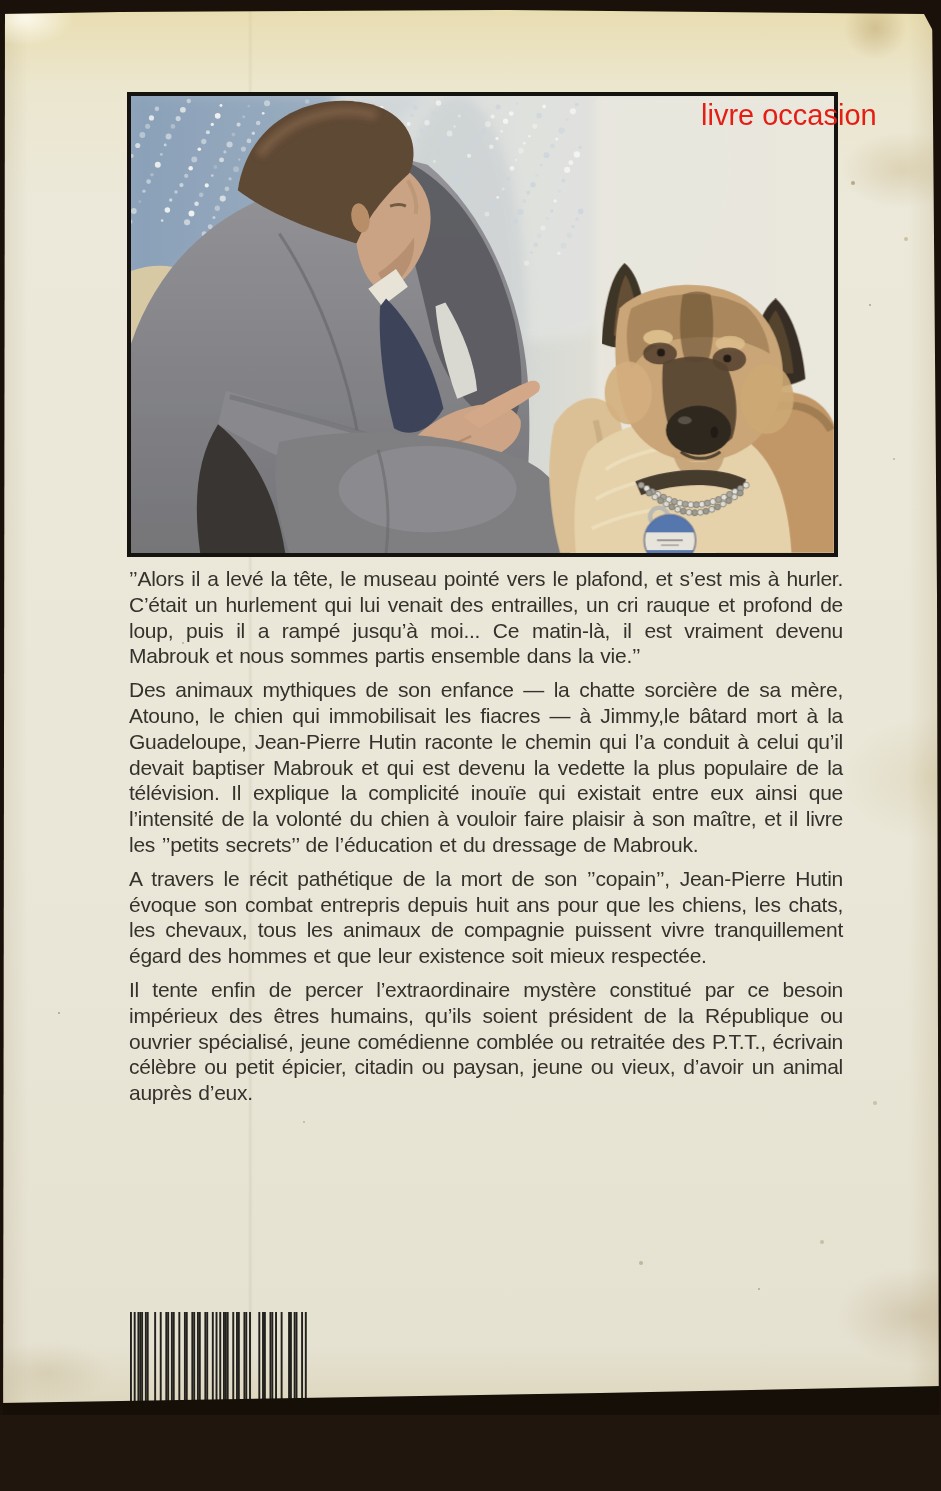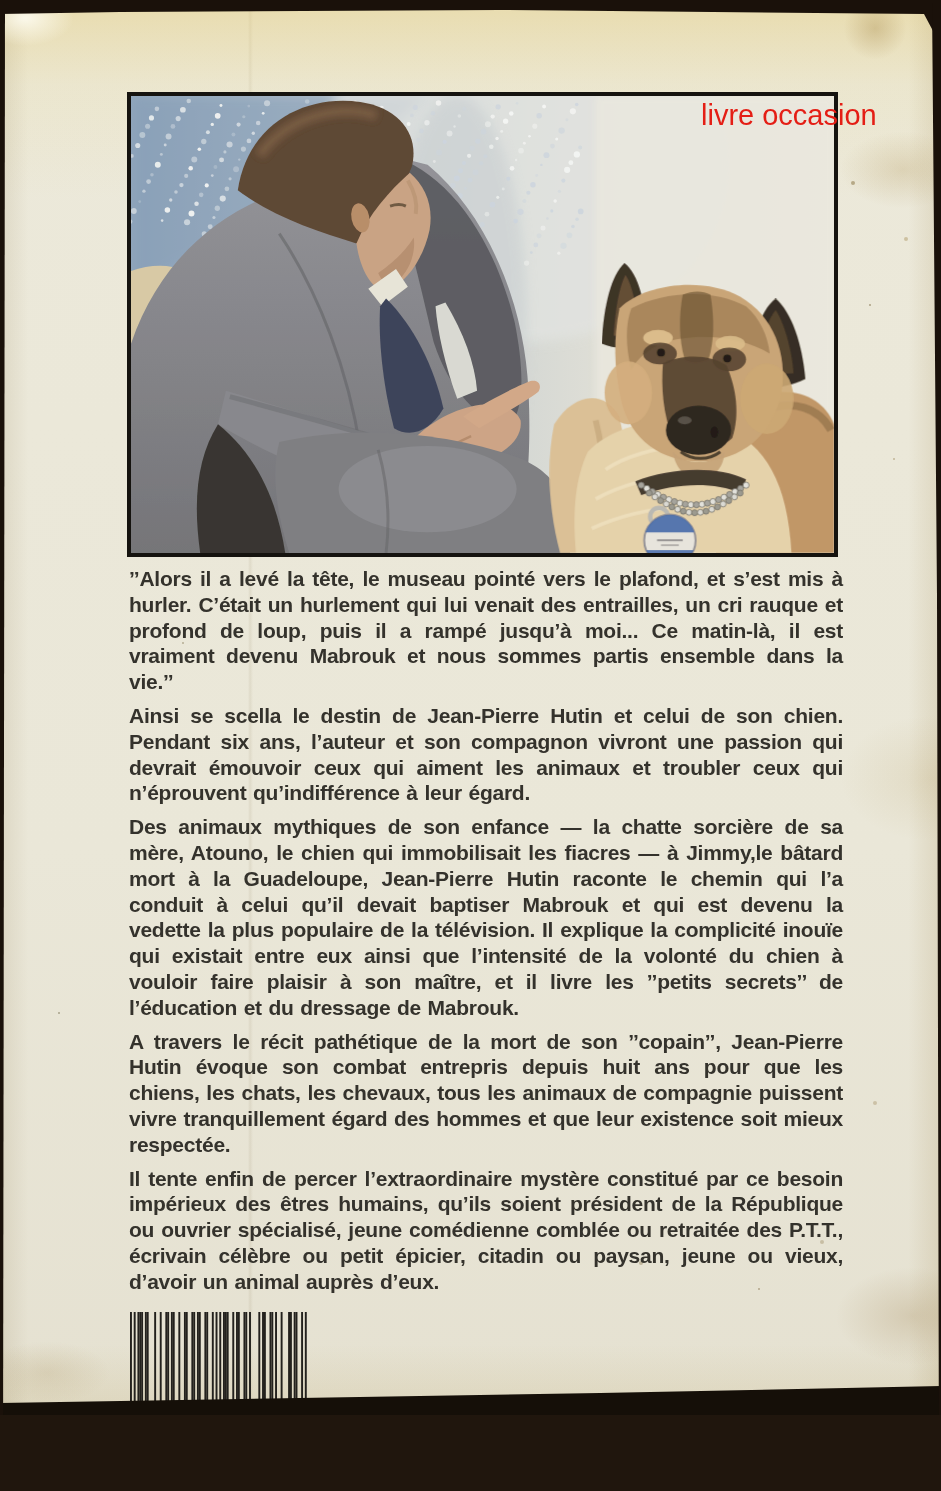--- a/index.html
+++ b/index.html
@@ -42,21 +42,21 @@
   .photo-frame{position:absolute;left:127px;top:92px;width:711px;height:465px;
     border:4px solid #15130f;box-sizing:border-box;background:#cfd4d8;
     box-shadow:inset 0 0 28px rgba(40,50,70,.22);}
   .photo-frame svg{display:block;width:100%;height:100%;}
 
   
   .stamp{position:absolute;left:701px;top:101px;font-size:29px;line-height:1;
     letter-spacing:0;color:#e41e15;white-space:nowrap;}
 
   
-  .backtext{position:absolute;left:129px;top:566px;width:714px;font-weight:bold;}
+  .backtext{position:absolute;left:129px;top:566px;width:714px;}
   .backtext p{margin:0 0 8px 0;font-size:21px;line-height:25.8px;text-align:justify;
     color:#34322c;letter-spacing:-0.25px;word-spacing:1px;}
 
   
   .barcode{position:absolute;left:100px;top:1310px;width:220px;height:145px;}
   .bc-digit{font-family:"DejaVu Sans Mono",monospace;font-size:22px;fill:#1d1c18;}
   .gip{position:absolute;left:332px;top:1430px;font-size:13px;letter-spacing:.6px;color:#24231f;font-style:italic;}
   .rule{position:absolute;left:320px;top:1423px;width:513px;height:3px;background:#4a80ad;}
   .price{position:absolute;left:688px;top:1427px;width:148px;font-size:18px;color:#26251f;letter-spacing:.3px;}
 
@@ -507,21 +507,20 @@
       </g>
 
       <rect x="0" y="0" width="711" height="465" fill="#d9c79c" opacity=".07"></rect>
     </svg>
   </div>
 
   <div class="stamp" style="color: rgb(228, 30, 21);">livre occasion</div>
 
   <div class="backtext">
       <p>’’Alors il a levé la tête, le museau pointé vers le plafond, et s’est mis à hurler. C’était un hurlement qui lui venait des entrailles, un cri rauque et profond de loup, puis il a rampé jusqu’à moi... Ce matin-là, il est vraiment devenu Mabrouk et nous sommes partis ensemble dans la vie.’’</p>
-      <p>Ainsi se scella le destin de Jean-Pierre Hutin et celui de son chien. Pendant six ans, l’auteur et son compagnon vivront une passion qui devrait émouvoir ceux qui aiment les animaux et troubler ceux qui n’éprouvent qu’indifférence à leur égard.</p>
       <p>Des animaux mythiques de son enfance — la chatte sorcière de sa mère, Atouno, le chien qui immobilisait les fiacres — à Jimmy,le bâtard mort à la Guadeloupe, Jean-Pierre Hutin raconte le chemin qui l’a conduit à celui qu’il devait baptiser Mabrouk et qui est devenu la vedette la plus populaire de la télévision. Il explique la complicité inouïe qui existait entre eux ainsi que l’intensité de la volonté du chien à vouloir faire plaisir à son maître, et il livre les ’’petits secrets’’ de l’éducation et du dressage de Mabrouk.</p>
       <p>A travers le récit pathétique de la mort de son ’’copain’’, Jean-Pierre Hutin évoque son combat entrepris depuis huit ans pour que les chiens, les chats, les chevaux, tous les animaux de compagnie puissent vivre tranquillement égard des hommes et que leur existence soit mieux respectée.</p>
       <p>Il tente enfin de percer l’extraordinaire mystère constitué par ce besoin impérieux des êtres humains, qu’ils soient président de la République ou ouvrier spécialisé, jeune comédienne comblée ou retraitée des P.T.T., écrivain célèbre ou petit épicier, citadin ou paysan, jeune ou vieux, d’avoir un animal auprès d’eux.</p>
     </div>
 
   <svg id="barcode-svg" class="barcode" viewBox="0 0 220 145">
       <rect x="30.00" y="2" width="1.92" height="110" fill="#23211d"></rect>
       <rect x="33.72" y="2" width="1.92" height="110" fill="#23211d"></rect>
       <rect x="37.44" y="2" width="1.92" height="101" fill="#23211d"></rect>
       <rect x="39.30" y="2" width="1.92" height="101" fill="#23211d"></rect>

